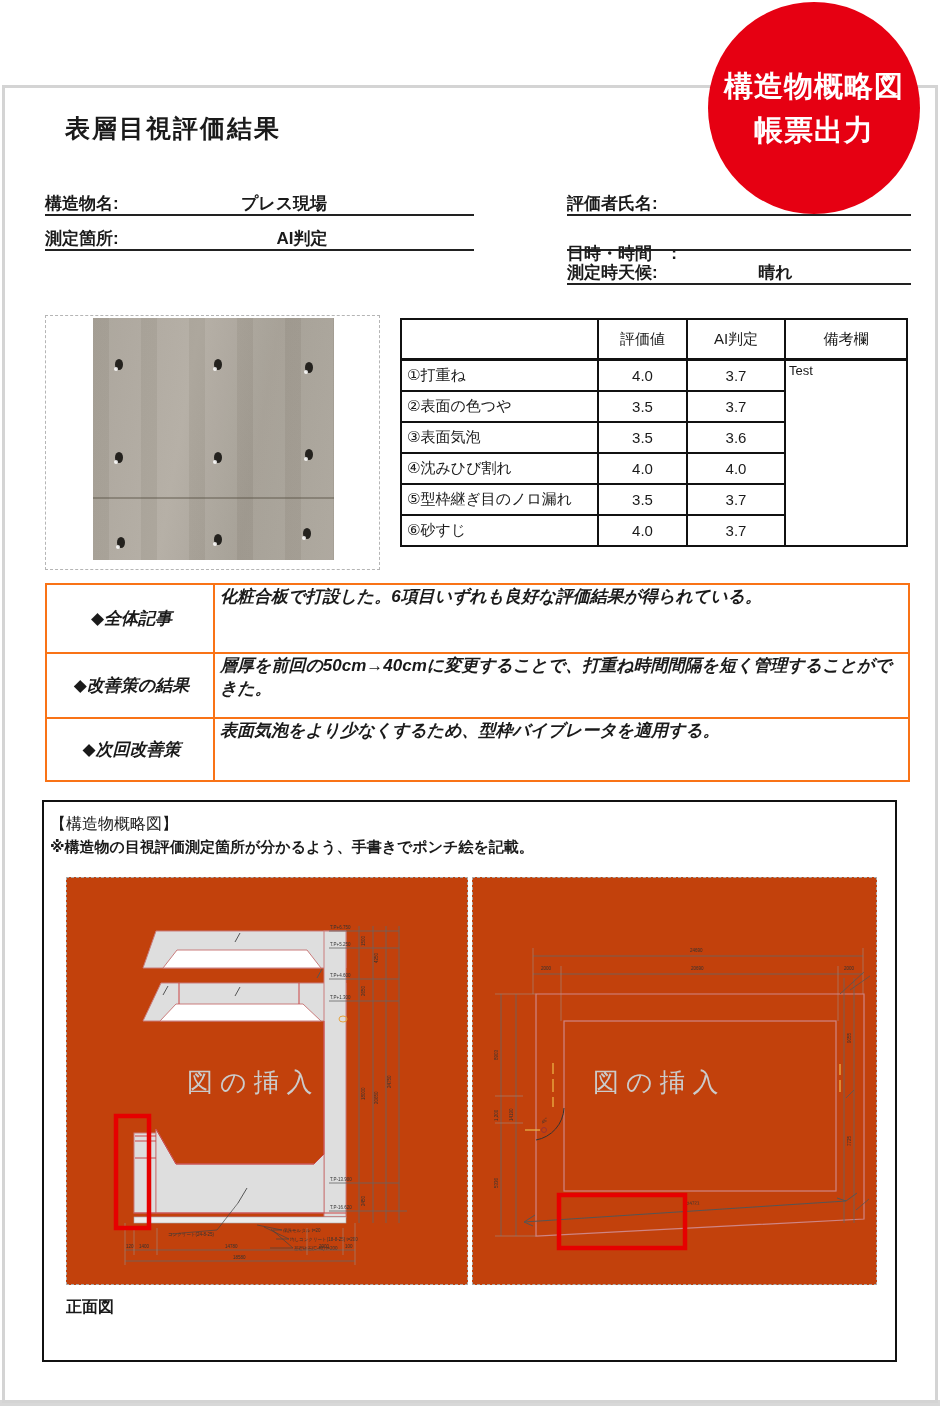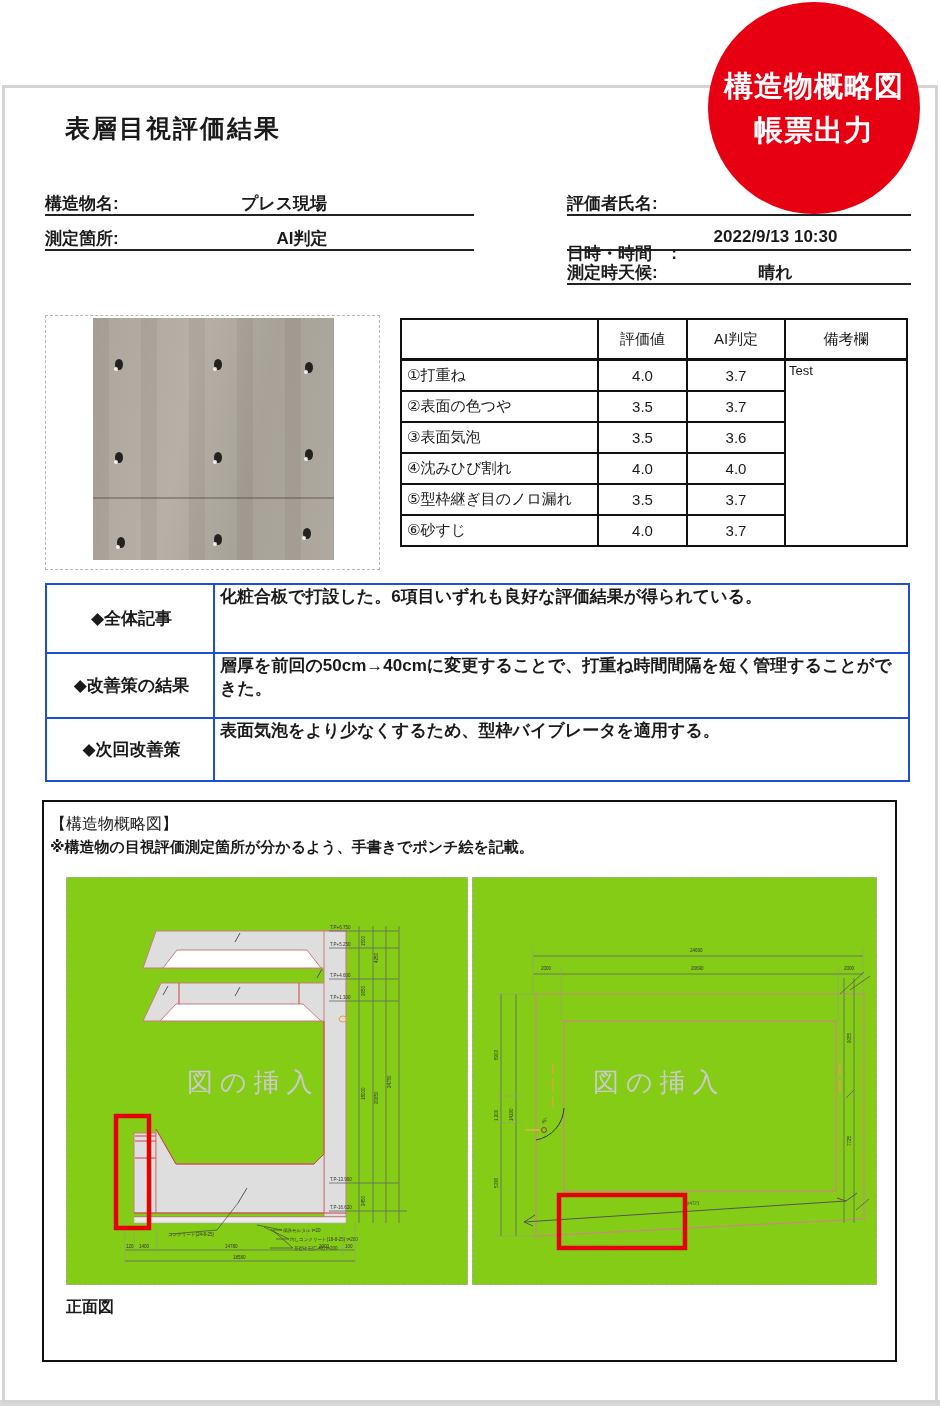--- a/index.html
+++ b/index.html
@@ -29,28 +29,28 @@
   .eval{left:400px;top:318px;}
   .eval td,.eval th{border:2px solid #111;font-weight:400;}
   .eval th{height:34px;font-size:15px;font-weight:500;text-align:center;border-bottom:3px solid #111;}
   .eval td{height:27px;font-size:15px;}
   .eval .item{width:189px;text-align:left;padding-left:5px;}
   .eval .num{width:85px;text-align:center;}
   .eval .num2{width:94px;text-align:center;}
   .eval .remark{width:114px;vertical-align:top;text-align:left;font-size:13px;padding:2px 3px;}
   
   .comments{left:45px;top:583px;}
-  .comments td{border:2px solid #1d4ed8;}
+  .comments td{border:2px solid #f97316;font-style:italic;}
   .comments .clabel{width:161px;font-size:17px;font-weight:600;padding-left:4px;vertical-align:middle;text-align:center;}
   .comments .ctext{width:683px;font-size:17px;font-weight:600;line-height:1.35;vertical-align:top;padding:1px 5px;}
   
   .diagbox{left:42px;top:800px;width:851px;height:558px;border:2px solid #111;}
   .diag-head{left:50px;top:814px;font-size:16px;font-weight:400;}
   .diag-note{left:50px;top:838px;font-size:15px;font-weight:600;}
-  .panel{border:1px dashed #ababab;background:#84cc16;}
+  .panel{border:1px dashed #ababab;background:#c2410c;}
   .panel-l{left:66px;top:877px;width:400px;height:406px;}
   .panel-r{left:472px;top:877px;width:403px;height:406px;}
   .caption{font-size:16px;font-weight:600;}
   svg text{font-family:"Liberation Sans","DejaVu Sans",sans-serif;}
   .wm{font-size:26px;letter-spacing:7px;fill:#cbcbcb;}
   .tiny{font-size:4.5px;fill:#333;}
   .dim{stroke:#666;stroke-width:0.8;}
   .dimthin{stroke:#999;stroke-width:0.5;}
   .pink{stroke:#cf8585;stroke-width:1.2;fill:none;}
   .redln{stroke:#cc4444;stroke-width:1;}
@@ -78,21 +78,20 @@
 
   <div class="abs flabel" style="left:45px;top:227px;">測定箇所:</div>
   <div class="abs fvalue" style="left:130px;top:227px;width:344px;">AI判定</div>
   <div class="abs fline" style="left:45px;top:231px;width:429px;height:18px;"></div>
 
   <div class="abs flabel" style="left:567px;top:192px;">評価者氏名:</div>
   <div class="abs fvalue" style="left:660px;top:192px;width:251px;"></div>
   <div class="abs fline" style="left:567px;top:196px;width:344px;height:18px;"></div>
 
   <div class="abs flabel" style="left:567px;top:242px;font-family:Liberation Mono, monospace;">日時・時間　:</div>
-  <div class="abs fvalue" style="left:640px;top:227px;width:271px;">2022/9/13 10:30</div>
   <div class="abs fline" style="left:567px;top:231px;width:344px;height:18px;"></div>
 
   <div class="abs flabel" style="left:567px;top:261px;">測定時天候:</div>
   <div class="abs fvalue" style="left:640px;top:261px;width:271px;">晴れ</div>
   <div class="abs fline" style="left:567px;top:265px;width:344px;height:18px;"></div>
 
   <div class="abs photo-frame"></div>
   <div class="abs photo">
     <div class="streaks"></div>
     <div class="joint"></div>

